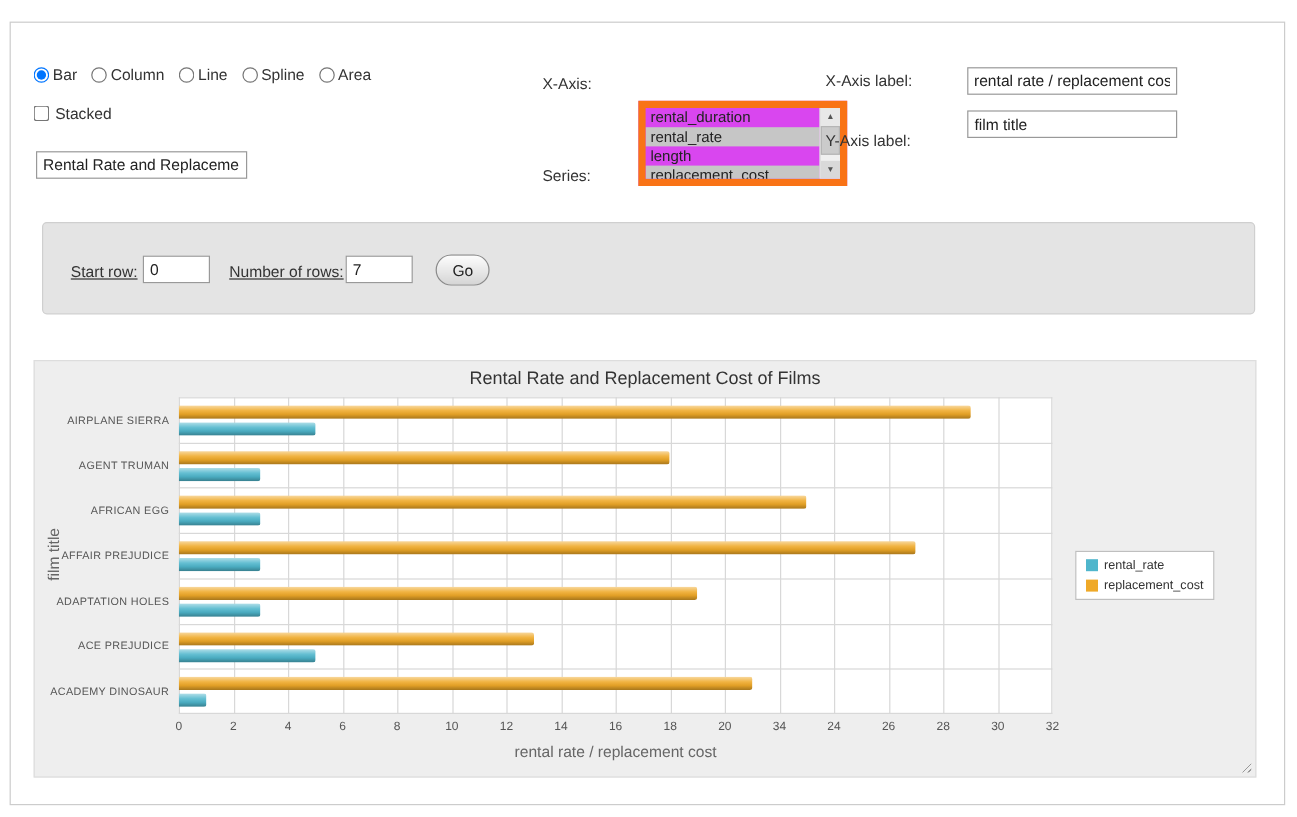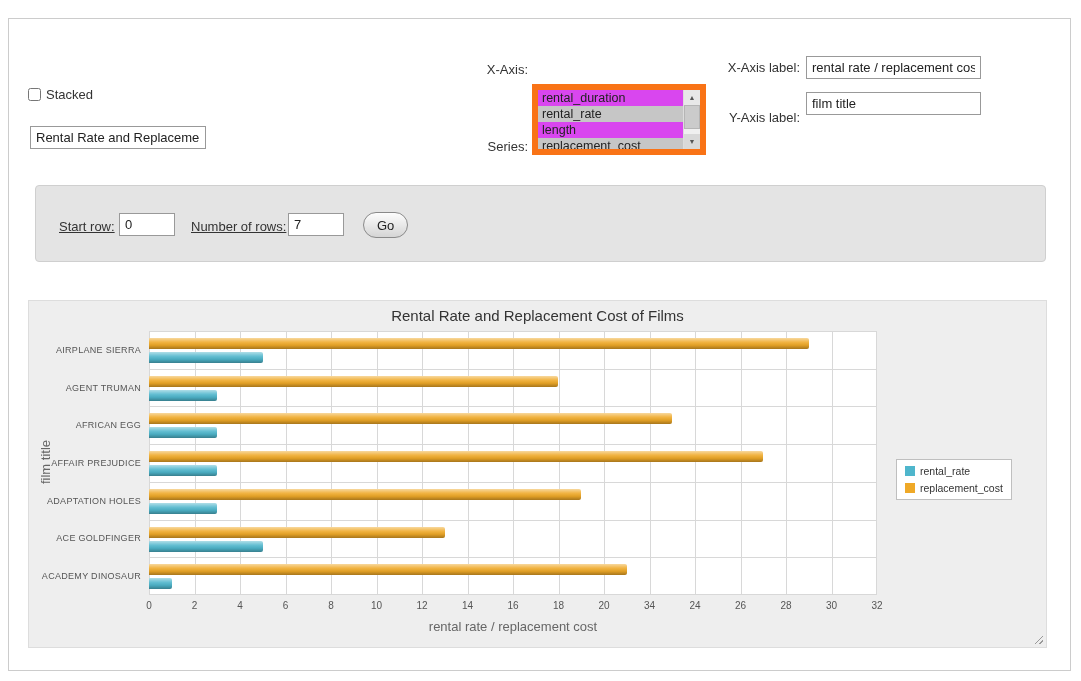--- a/index.html
+++ b/index.html
@@ -18,21 +18,21 @@
   .radio-row { position:absolute; left:28px; top:55px; display:flex; gap:12px; align-items:center; }
   .radio-label { display:flex; align-items:center; gap:3px; font-size:13px; color:#333; }
   .radio-label input { margin:0; }
   .stacked-row { position:absolute; left:28px; top:87px; display:flex; align-items:center; gap:5px; font-size:13px; }
   .stacked-row input { margin:0; }
   input[type="text"] {
     border:1px solid #999; background:#fff; font:13px "Liberation Sans", sans-serif;
     padding:2px 5px; height:23px; color:#222;
   }
   .title-input { position:absolute; left:30px; top:126px; width:176px; }
-  .caption { position:absolute; font-size:13px; color:#333; text-align:right; }
+  .caption { position:absolute; font-size:13px; color:#333; }
   .cap-xaxis { left:452px; top:62px; width:76px; }
   .cap-series { left:452px; top:139px; width:76px; }
   .cap-xlabel { left:688px; top:60px; width:112px; }
   .cap-ylabel { left:688px; top:110px; width:112px; }
   .select-box {
     position:absolute; left:532px; top:57px; width:150px; height:24px;
     border:1px solid #999; background:#fff; display:flex; align-items:center;
     justify-content:space-between; padding:0 5px; font-size:13px; cursor:default;
   }
   .select-arrow { font-size:9px; color:#222; }
@@ -84,20 +84,42 @@
     background:repeating-linear-gradient(-45deg, transparent 0 2px, #999 2px 3px);
     clip-path:polygon(100% 0, 100% 100%, 0 100%);
   }
 </style>
 </head>
 <body>
 
 <div class="page">
   <div class="frame"></div>
 
+  <div class="radio-row" id="chart-type-radios">
+      <label class="radio-label">
+        <input type="radio" name="ctype" checked="" style="">
+        <span>Bar</span>
+      </label>
+      <label class="radio-label">
+        <input type="radio" name="ctype" style="">
+        <span>Column</span>
+      </label>
+      <label class="radio-label">
+        <input type="radio" name="ctype" style="">
+        <span>Line</span>
+      </label>
+      <label class="radio-label">
+        <input type="radio" name="ctype" style="">
+        <span>Spline</span>
+      </label>
+      <label class="radio-label">
+        <input type="radio" name="ctype" style="">
+        <span>Area</span>
+      </label>
+    </div>
 
   <label class="stacked-row">
     <input type="checkbox" id="stacked-cb" style="">
     <span>Stacked</span>
   </label>
 
   <input type="text" class="title-input" value="Rental Rate and Replacement Cost of Films" style="">
 
   <div class="caption cap-xaxis">X-Axis:</div>
 
@@ -132,21 +154,21 @@
 
   <div class="chart-panel">
     <div class="chart-title">Rental Rate and Replacement Cost of Films</div>
     <div class="y-axis-title">film title</div>
     <div id="cat-labels">
         <div class="cat-label" style="top: 48.8571px;">AIRPLANE SIERRA</div>
         <div class="cat-label" style="top: 86.5714px;">AGENT TRUMAN</div>
         <div class="cat-label" style="top: 124.286px;">AFRICAN EGG</div>
         <div class="cat-label" style="top: 162px;">AFFAIR PREJUDICE</div>
         <div class="cat-label" style="top: 199.714px;">ADAPTATION HOLES</div>
-        <div class="cat-label" style="top: 237.429px;">ACE GOLDFINGER</div>
+        <div class="cat-label" style="top: 237.429px;">ACE PREJUDICE</div>
         <div class="cat-label" style="top: 275.143px;">ACADEMY DINOSAUR</div>
       </div>
     <div class="plot-area" id="plot-area">
         <div class="grid-v" style="left: 0px;"></div>
         <div class="grid-v" style="left: 45.5px;"></div>
         <div class="grid-v" style="left: 91px;"></div>
         <div class="grid-v" style="left: 136.5px;"></div>
         <div class="grid-v" style="left: 182px;"></div>
         <div class="grid-v" style="left: 227.5px;"></div>
         <div class="grid-v" style="left: 273px;"></div>

